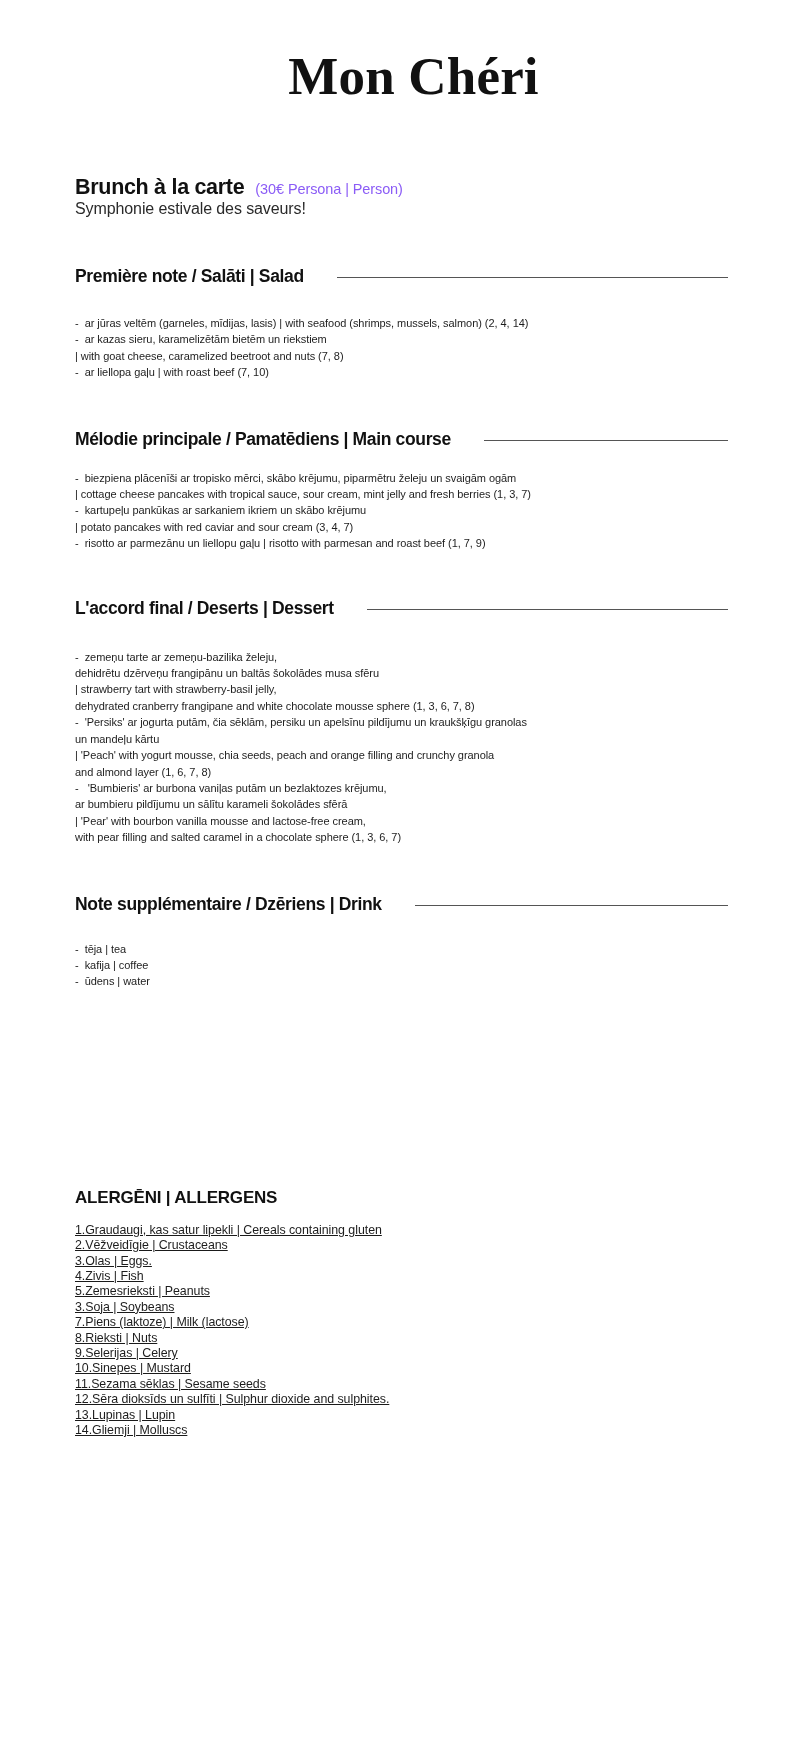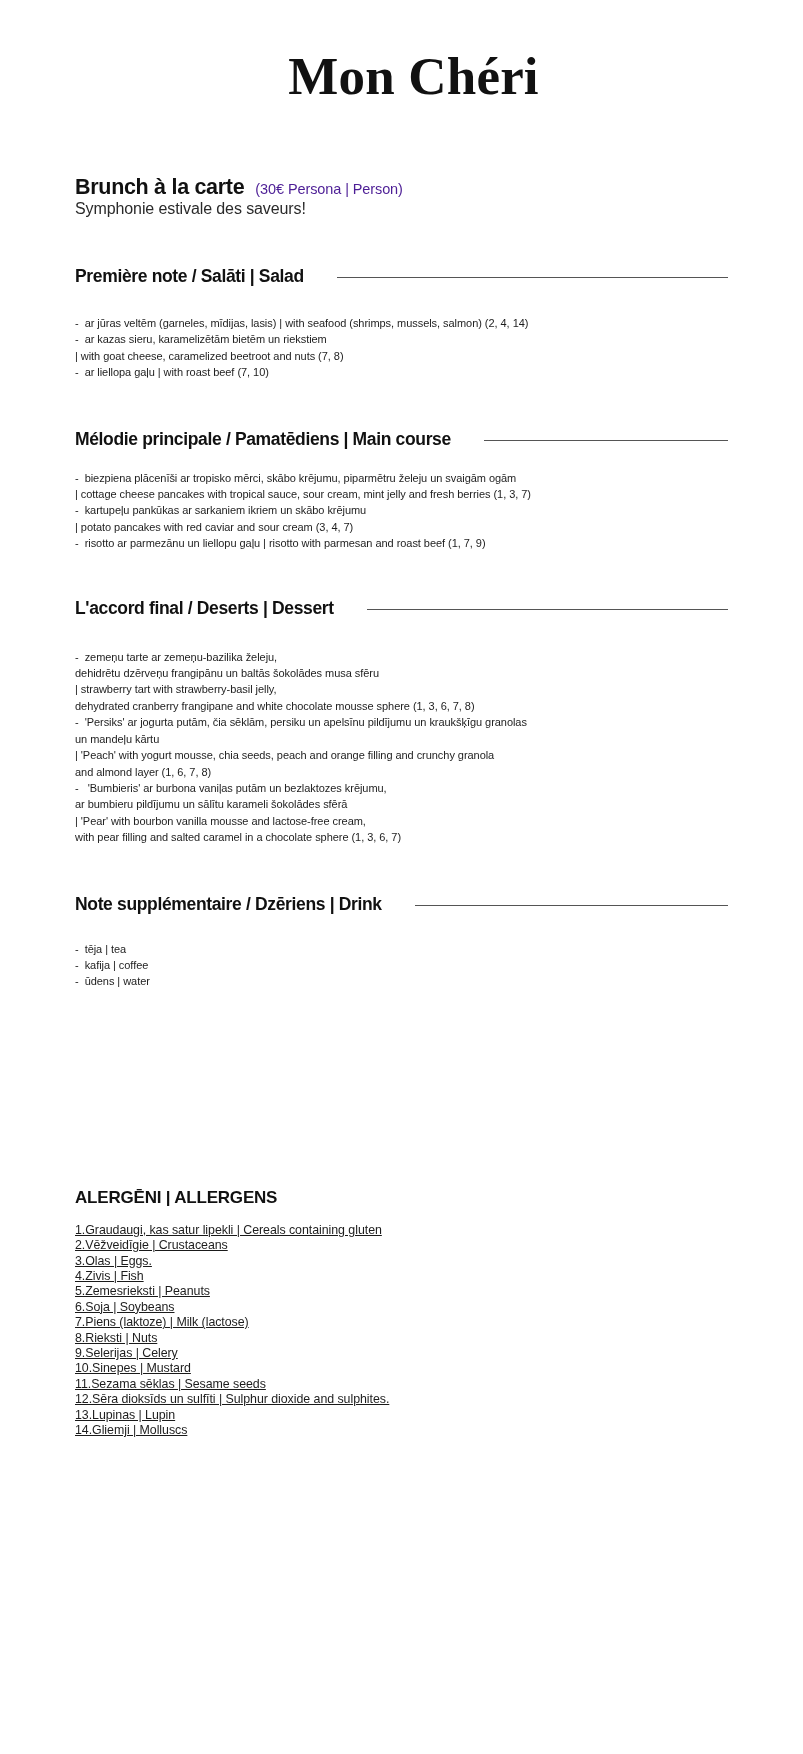--- a/index.html
+++ b/index.html
@@ -57,21 +57,21 @@
   .menu-title {
     font-size:21.5px;
     font-weight:700;
     letter-spacing:-0.3px;
     color:#111;
   }
   .menu-price {
     margin-left:11px;
     font-size:14.5px;
     font-weight:400;
-    color:#4c1d95;
+    color:#8b5cf6;
     letter-spacing:-0.1px;
   }
   .menu-subtitle {
     font-size:16px;
     font-weight:400;
     color:#2a2a2a;
     letter-spacing:-0.1px;
   }
 
   
@@ -220,21 +220,21 @@
       </div>
 
     <div class="allergens">
       <h3>ALERGĒNI | ALLERGENS</h3>
       <ul class="allergen-list" id="allergen-root">
           <li class="allergen-line">1.Graudaugi, kas satur lipekli | Cereals containing gluten</li>
           <li class="allergen-line">2.Vēžveidīgie | Crustaceans</li>
           <li class="allergen-line">3.Olas | Eggs.</li>
           <li class="allergen-line">4.Zivis | Fish</li>
           <li class="allergen-line">5.Zemesrieksti | Peanuts</li>
-          <li class="allergen-line">6.Soja | Soybeans</li>
+          <li class="allergen-line">3.Soja | Soybeans</li>
           <li class="allergen-line">7.Piens (laktoze) | Milk (lactose)</li>
           <li class="allergen-line">8.Rieksti | Nuts</li>
           <li class="allergen-line">9.Selerijas | Celery</li>
           <li class="allergen-line">10.Sinepes | Mustard</li>
           <li class="allergen-line">11.Sezama sēklas | Sesame seeds</li>
           <li class="allergen-line">12.Sēra dioksīds un sulfīti | Sulphur dioxide and sulphites.</li>
           <li class="allergen-line">13.Lupinas | Lupin</li>
           <li class="allergen-line">14.Gliemji | Molluscs</li>
         </ul>
     </div>

